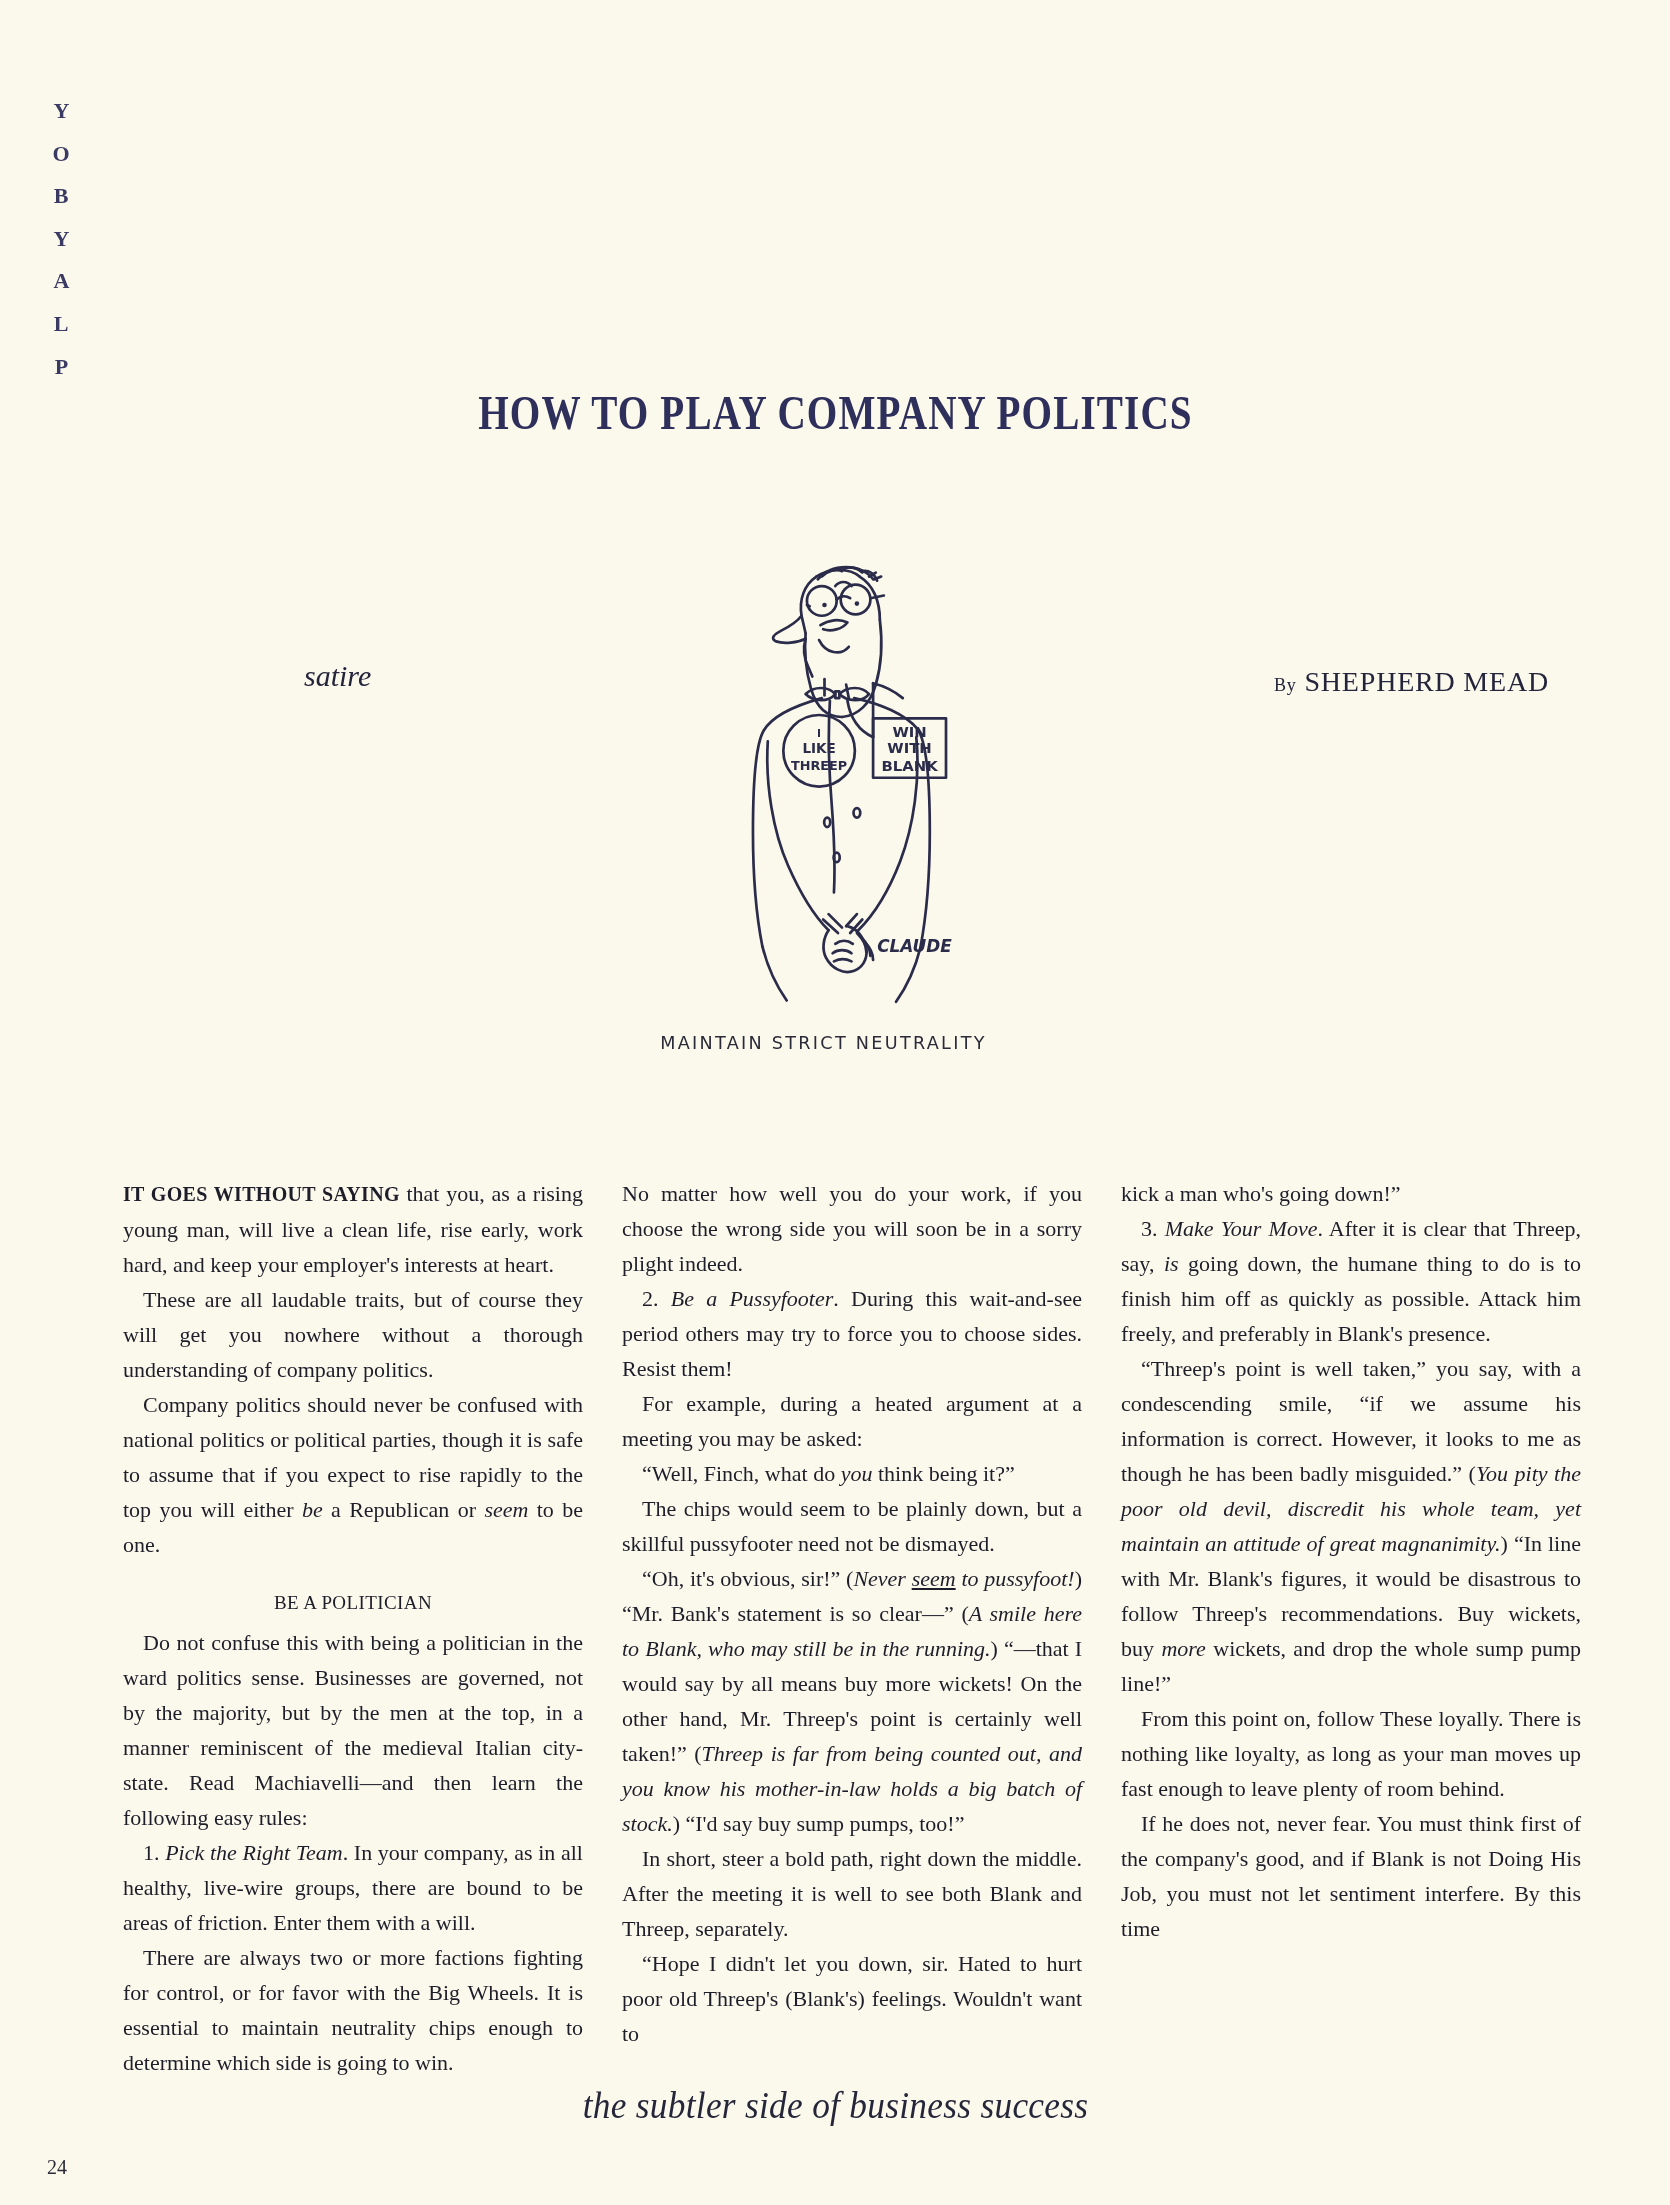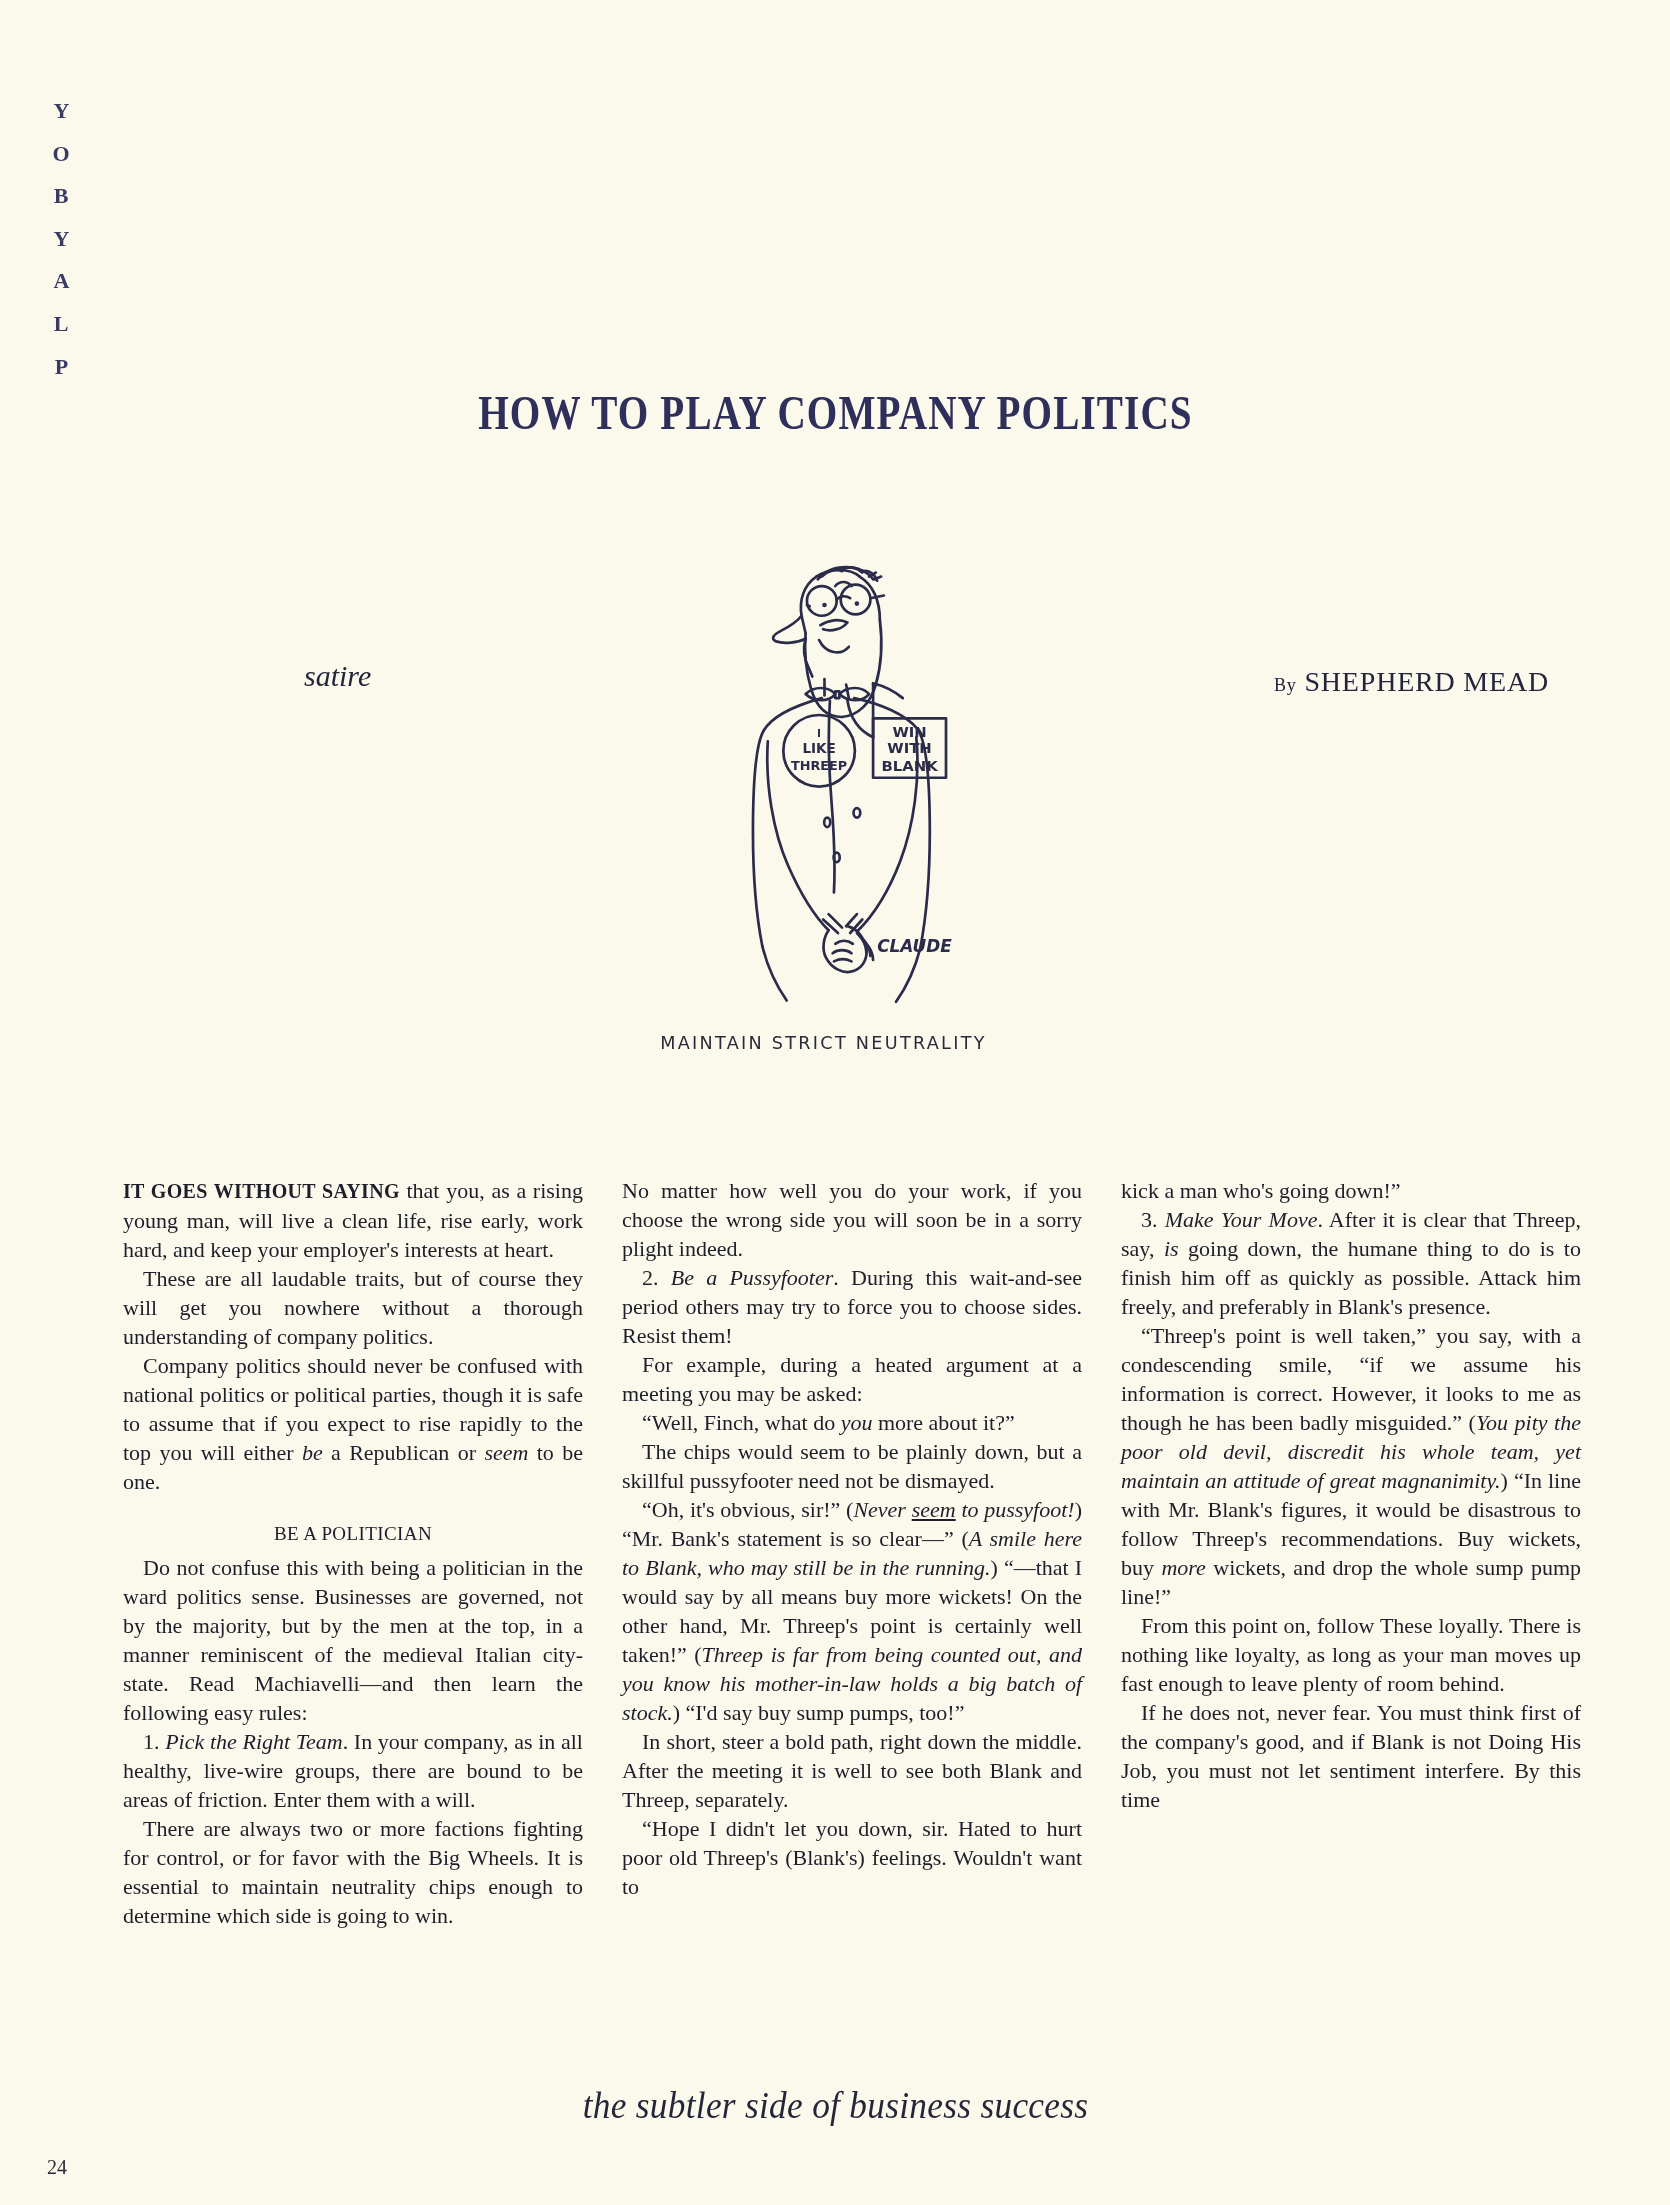--- a/index.html
+++ b/index.html
@@ -84,21 +84,21 @@
   .columns{
     position:absolute;
     left:123px;top:1176px;
     width:1467px;
     display:flex;
     gap:39px;
   }
   .col{
     width:460px;
     font-size:22px;
-    line-height:29px;
+    line-height:35px;
     text-align:justify;
     hyphens:none;
     color:#1e1e2a;
   }
   .col p{margin:0;text-indent:20px;}
   .col p.first{text-indent:0;}
   .col .lead{
     font-weight:bold;
     font-size:20px;
     letter-spacing:0.3px;
@@ -257,21 +257,21 @@
       <p class="subhead">BE A POLITICIAN</p>
       <p>Do not confuse this with being a politician in the ward politics sense. Businesses are governed, not by the majority, but by the men at the top, in a manner reminiscent of the medieval Italian city-state. Read Machiavelli—and then learn the following easy rules:</p>
       <p><span>1. </span><i>Pick the Right Team</i><span>. In your company, as in all healthy, live-wire groups, there are bound to be areas of friction. Enter them with a will.</span></p>
       <p>There are always two or more factions fighting for control, or for favor with the Big Wheels. It is essential to maintain neutrality chips enough to determine which side is going to win.</p>
     </div>
 
     <div class="col">
       <p class="first">No matter how well you do your work, if you choose the wrong side you will soon be in a sorry plight indeed.</p>
       <p><span>2. </span><i>Be a Pussyfooter</i><span>. During this wait-and-see period others may try to force you to choose sides. Resist them!</span></p>
       <p>For example, during a heated argument at a meeting you may be asked:</p>
-      <p><span>“Well, Finch, what do </span><i>you</i><span> more about it?”</span></p>
+      <p><span>“Well, Finch, what do </span><i>you</i><span> think being it?”</span></p>
       <p>The chips would seem to be plainly down, but a skillful pussyfooter need not be dismayed.</p>
       <p><span>“Oh, it's obvious, sir!”  (</span><i><span>Never </span><u>seem</u><span> to pussyfoot!</span></i><span>) “Mr. Bank's statement is so clear—”  (</span><i>A smile here to Blank, who may still be in the running.</i><span>) “—that I would say by all means buy more wickets!  On the other hand, Mr. Threep's point is certainly well taken!”  (</span><i>Threep is far from being counted out, and you know his mother-in-law holds a big batch of stock.</i><span>) “I'd say buy sump pumps, too!”</span></p>
       <p>In short, steer a bold path, right down the middle. After the meeting it is well to see both Blank and Threep, separately.</p>
       <p>“Hope I didn't let you down, sir. Hated to hurt poor old Threep's (Blank's) feelings. Wouldn't want to</p>
     </div>
 
     <div class="col">
       <p class="first">kick a man who's going down!”</p>
       <p><span>3. </span><i>Make Your Move</i><span>. After it is clear that Threep, say, </span><i>is</i><span> going down, the humane thing to do is to finish him off as quickly as possible. Attack him freely, and preferably in Blank's presence.</span></p>
       <p><span>“Threep's point is well taken,” you say, with a condescending smile, “if we assume his information is correct. However, it looks to me as though he has been badly misguided.”  (</span><i>You pity the poor old devil, discredit his whole team, yet maintain an attitude of great magnanimity.</i><span>) “In line with Mr. Blank's figures, it would be disastrous to follow Threep's recommendations. Buy wickets, buy </span><i>more</i><span> wickets, and drop the whole sump pump line!”</span></p>

